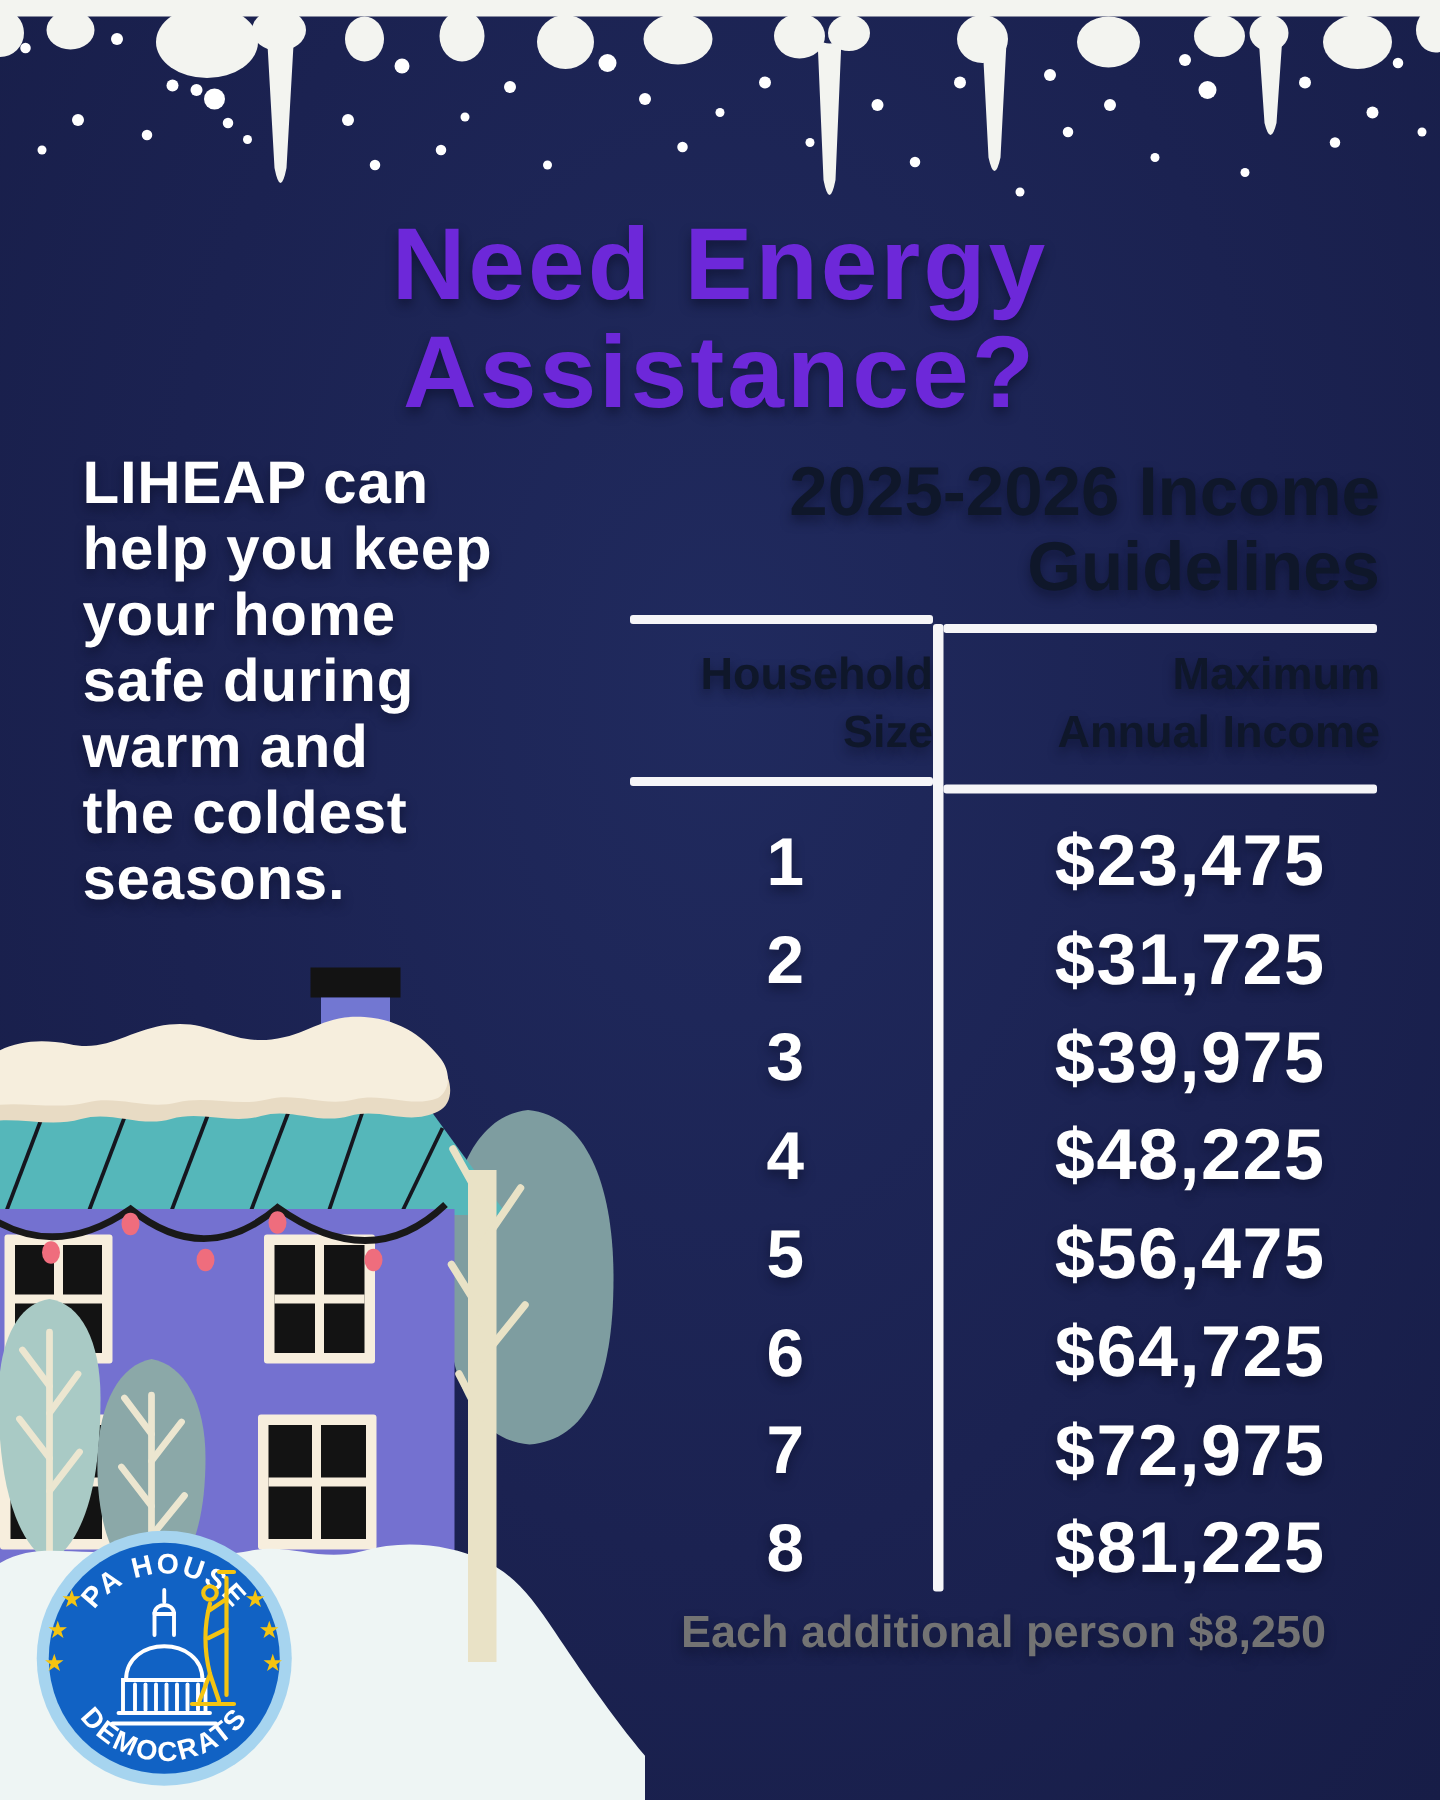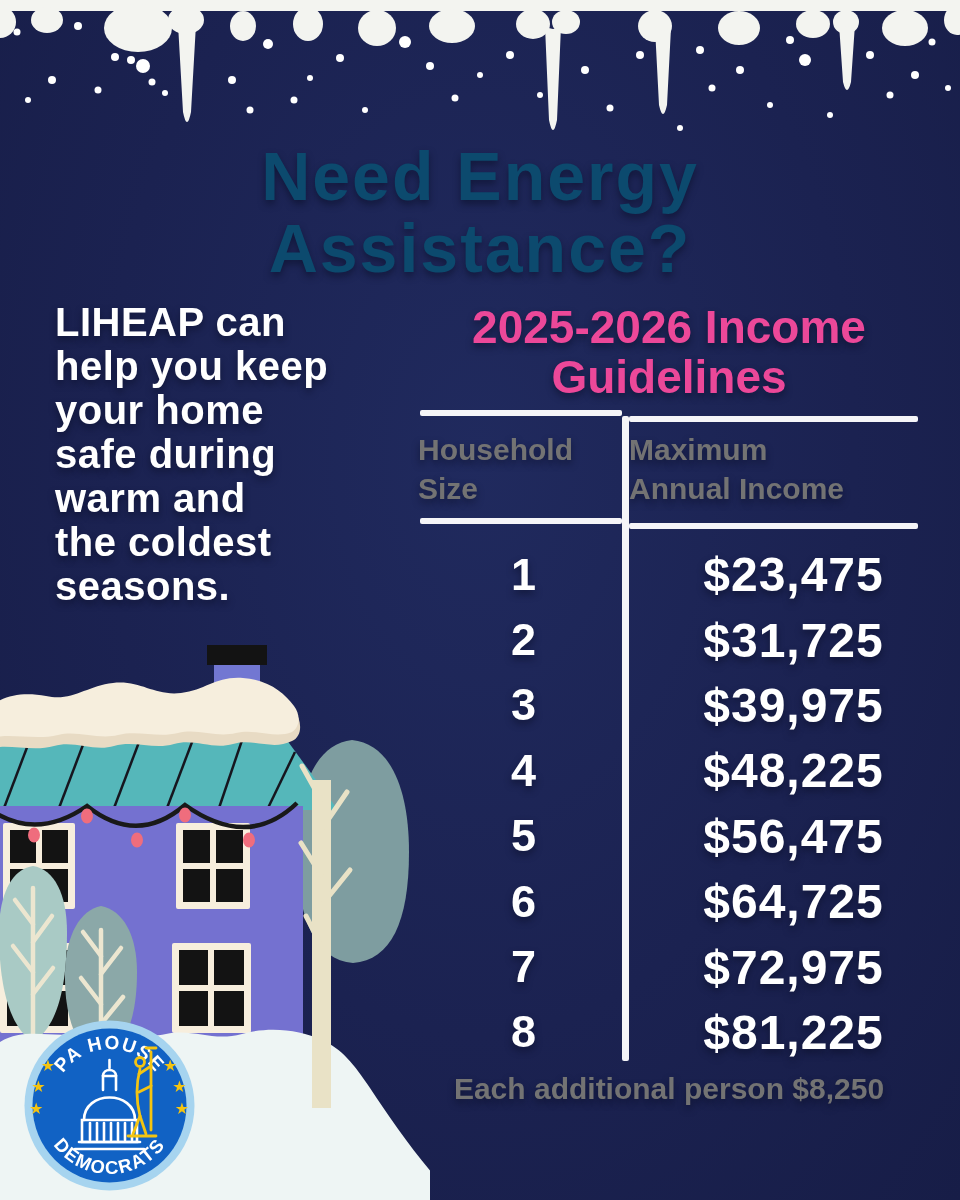--- a/index.html
+++ b/index.html
@@ -7,34 +7,34 @@
     width:960px;height:1200px;position:relative;overflow:hidden;
     background:radial-gradient(ellipse at 50% 38%, #202a5e 0%, #1b2251 55%, #171d47 100%);
     font-family:"Liberation Sans", sans-serif;
   }
   .abs{position:absolute;}
   .sh{text-shadow:0 4px 7px rgba(9,13,36,.55);}
 
   
   .title{top:140px;left:0;width:960px;text-align:center;
     font-size:68px;line-height:72px;font-weight:800;letter-spacing:2px;
-    color:#0c4a6e;}
+    color:#6d28d9;}
 
   
   .intro{top:300px;left:55px;width:330px;color:#ffffff;
     font-size:40px;line-height:44px;font-weight:800;letter-spacing:.5px;}
 
   
   .guide{top:302px;left:418px;width:502px;height:820px;}
-  .g-head{position:absolute;top:0;left:0;width:100%;text-align:center;
-    color:#ec4899;font-size:46px;line-height:50px;font-weight:800;}
+  .g-head{position:absolute;top:0;left:0;width:100%;text-align:right;
+    color:#0f172a;font-size:46px;line-height:50px;font-weight:800;}
   .hline{position:absolute;height:6px;background:#f5f5f8;border-radius:2px;}
   .vline{position:absolute;left:204px;top:114px;width:7px;height:645px;
     background:#f5f5f8;border-radius:2px;}
-  .thead{position:absolute;top:128px;text-align:left;color:#737373;
+  .thead{position:absolute;top:128px;text-align:right;color:#0f172a;
     font-size:30px;line-height:39px;font-weight:800;}
   .thead.c1{left:0;width:204px;}
   .thead.c2{left:211px;width:291px;}
   .rows{position:absolute;top:240px;left:0;width:502px;}
   .trow{display:grid;grid-template-columns:211px 1fr;height:65.4px;align-items:center;}
   .tcell{text-align:center;color:#ffffff;font-weight:800;}
   .tcell.size{font-size:45px;}
   .tcell.income{font-size:48px;padding-left:38px;letter-spacing:1px;}
   .footnote{position:absolute;top:770px;left:0;width:100%;text-align:center;
     color:#737373;font-size:30px;font-weight:700;}

